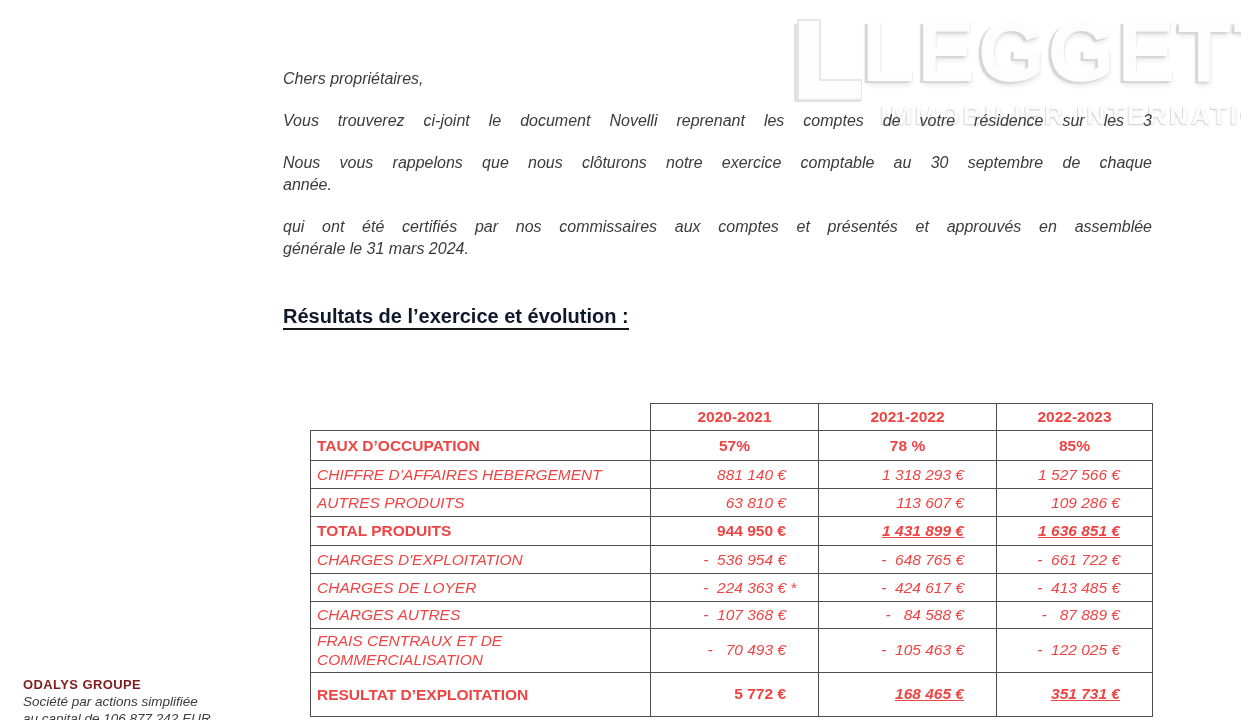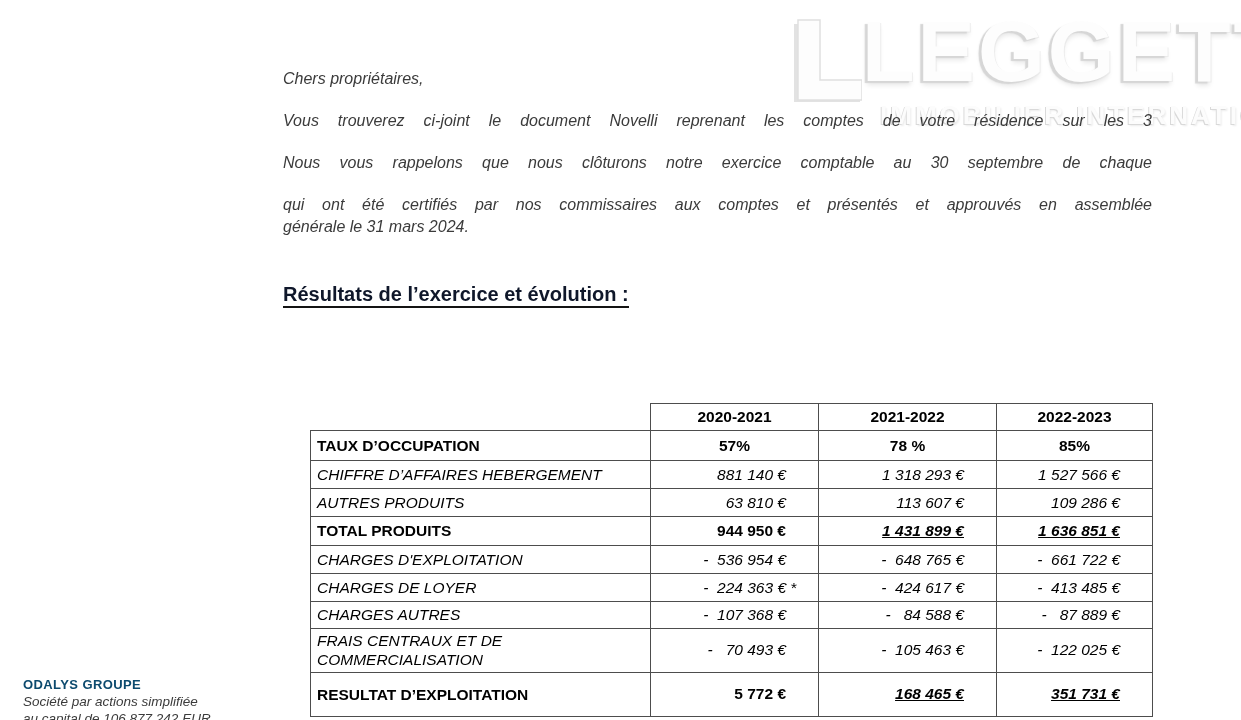--- a/index.html
+++ b/index.html
@@ -28,21 +28,21 @@
   .salutation{margin:8px 0 0 0;}
   .para{margin:20px 0 0 0;}
   .line{text-align:justify;}
   .line.just{text-align:justify;text-align-last:justify;}
 
   .section-heading{margin:46px 0 0 0;font-style:normal;font-size:20px;line-height:20px;font-weight:bold;color:#0f172a;}
   .section-heading span{border-bottom:2px solid #141414;padding-bottom:1px;}
 
   
   .results-wrap{position:absolute;left:310px;top:403px;}
-  table.results{border-collapse:collapse;table-layout:fixed;width:842px;font-size:15.5px;color:#000000;}
+  table.results{border-collapse:collapse;table-layout:fixed;width:842px;font-size:15.5px;color:#ef4444;}
   .results td,.results th{border:1px solid #4d4d4d;padding:0;vertical-align:middle;overflow:hidden;}
   .results td.ghost{border-top:none;border-left:none;}
   .results th.year{text-align:center;font-weight:bold;}
   .results th.label{text-align:left;font-weight:normal;padding:2px 4px 2px 6px;white-space:pre-line;line-height:1.25;}
   .results td.val{text-align:right;padding-right:32px;white-space:pre;}
   .results tr.percent th.label{font-weight:bold;}
   .results tr.percent td.val{text-align:center;padding-right:0;font-weight:bold;}
   .results tr.normal th.label{font-style:italic;}
   .results tr.normal td.val{font-style:italic;}
   .results tr.total th.label{font-weight:bold;}
@@ -55,21 +55,21 @@
   .results tr:nth-child(5){height:29px;}
   .results tr:nth-child(6){height:28px;}
   .results tr:nth-child(7){height:28px;}
   .results tr:nth-child(8){height:27px;}
   .results tr:nth-child(9){height:41px;}
   .results tr:nth-child(10){height:44px;}
   .note{display:inline-block;width:0;white-space:pre;vertical-align:top;}
 
   
   .footer{position:absolute;left:23px;top:676px;font-size:13px;line-height:17px;}
-  .footer .company{font-weight:bold;color:#0c4a6e;letter-spacing:0.4px;}
+  .footer .company{font-weight:bold;color:#7f1d1d;letter-spacing:0.4px;}
   .footer .legal,.footer .capital{font-style:italic;font-size:13.5px;color:#3b3b3b;}
 </style>
 </head>
 <body>
 
 <div class="page">
 
   <div class="logo">
     <div class="logo-row">
       <svg class="lmark" width="70" height="86" viewBox="0 0 70 86">
@@ -82,20 +82,21 @@
   </div>
 
   <div class="letter">
     <p class="salutation">Chers propriétaires,</p>
     <div id="paragraphs">
         <div class="para">
           <div class="line just">Vous trouverez ci-joint le document Novelli reprenant les comptes de votre résidence sur les 3</div>
         </div>
         <div class="para">
           <div class="line just">Nous vous rappelons que nous clôturons notre exercice comptable au 30 septembre de chaque</div>
+          <div class="line">année.</div>
         </div>
         <div class="para">
           <div class="line just">qui ont été certifiés par nos commissaires aux comptes et présentés et approuvés en assemblée</div>
           <div class="line">générale le 31 mars 2024.</div>
         </div>
       </div>
     <p class="section-heading">
       <span>Résultats de l’exercice et évolution :</span>
     </p>
   </div>

